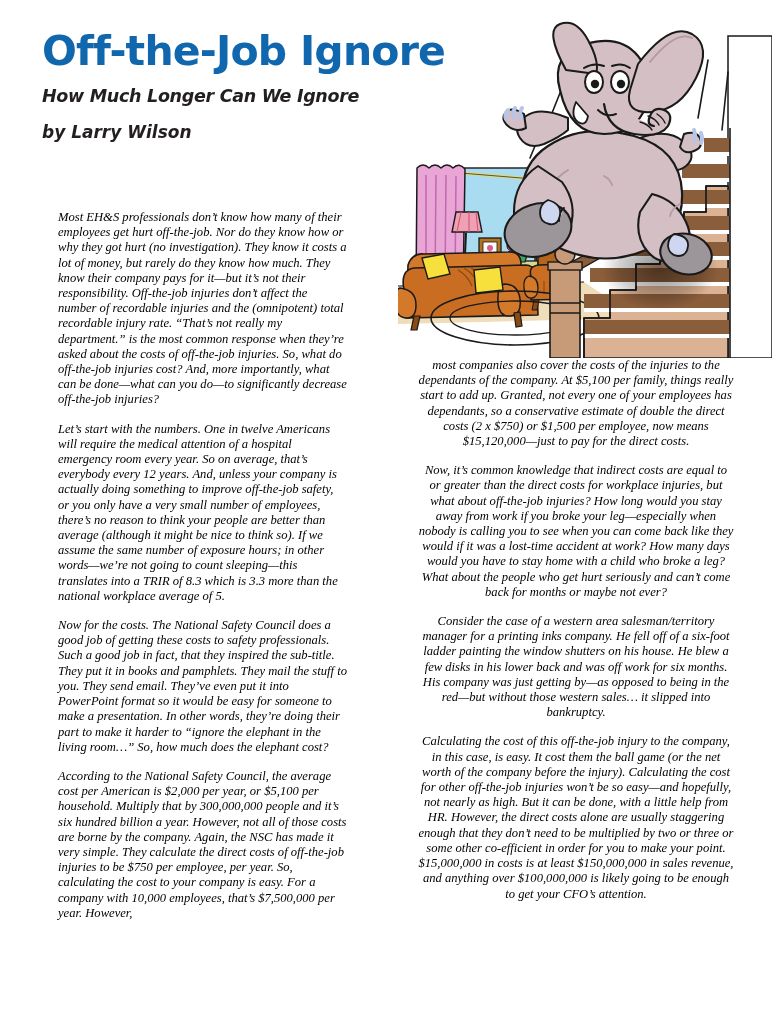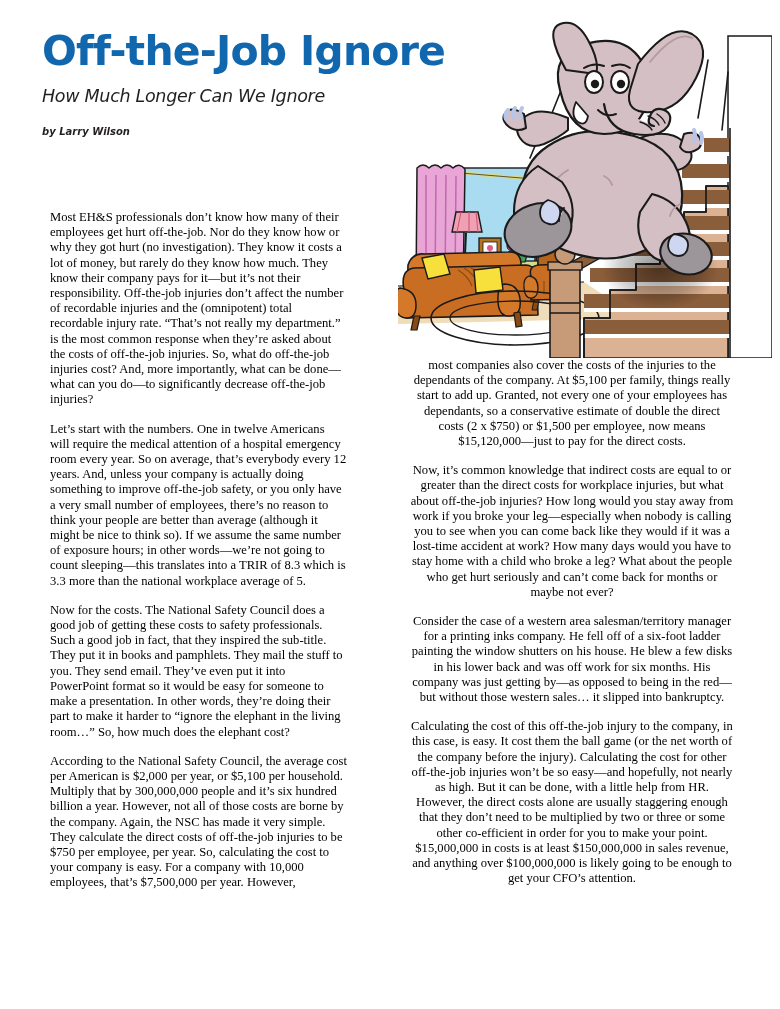--- a/index.html
+++ b/index.html
@@ -29,34 +29,34 @@
     font-weight: bold;
     font-size: 41px;
     line-height: 46px;
     letter-spacing: -0.8px;
     color: #1167ae;
     white-space: nowrap;
     margin: 0;
   }
   .subhead {
     font-family: "DejaVu Sans", sans-serif;
-    font-weight: normal;
+    font-weight: bold;
     font-style: italic;
     font-size: 17.5px;
     line-height: 25px;
     letter-spacing: -0.3px;
     color: #231f20;
     margin: 10px 0 0 0;
     white-space: nowrap;
   }
   .byline {
     font-family: "DejaVu Sans", sans-serif;
     font-weight: bold;
     font-style: italic;
-    font-size: 10px;
+    font-size: 17px;
     line-height: 18px;
     color: #231f20;
     margin: 14px 0 0 0;
   }
 
   
   .illustration {
     position: absolute;
     left: 398px;
     top: 18px;
@@ -67,21 +67,22 @@
   .illustration svg { display: block; }
 
   
   .col {
     position: absolute;
     font-size: 12.6px;
     line-height: 15.2px;
     text-align: left;
   }
   .col p {
-    margin: 0 0 14px 8px;
+    margin: 0 0 14px 16px;
+    font-style: italic;
   }
   .col-left {
     left: 42px;
     top: 210px;
     width: 305px;
   }
   .col-right {
     left: 402px;
     top: 358px;
     width: 332px;

